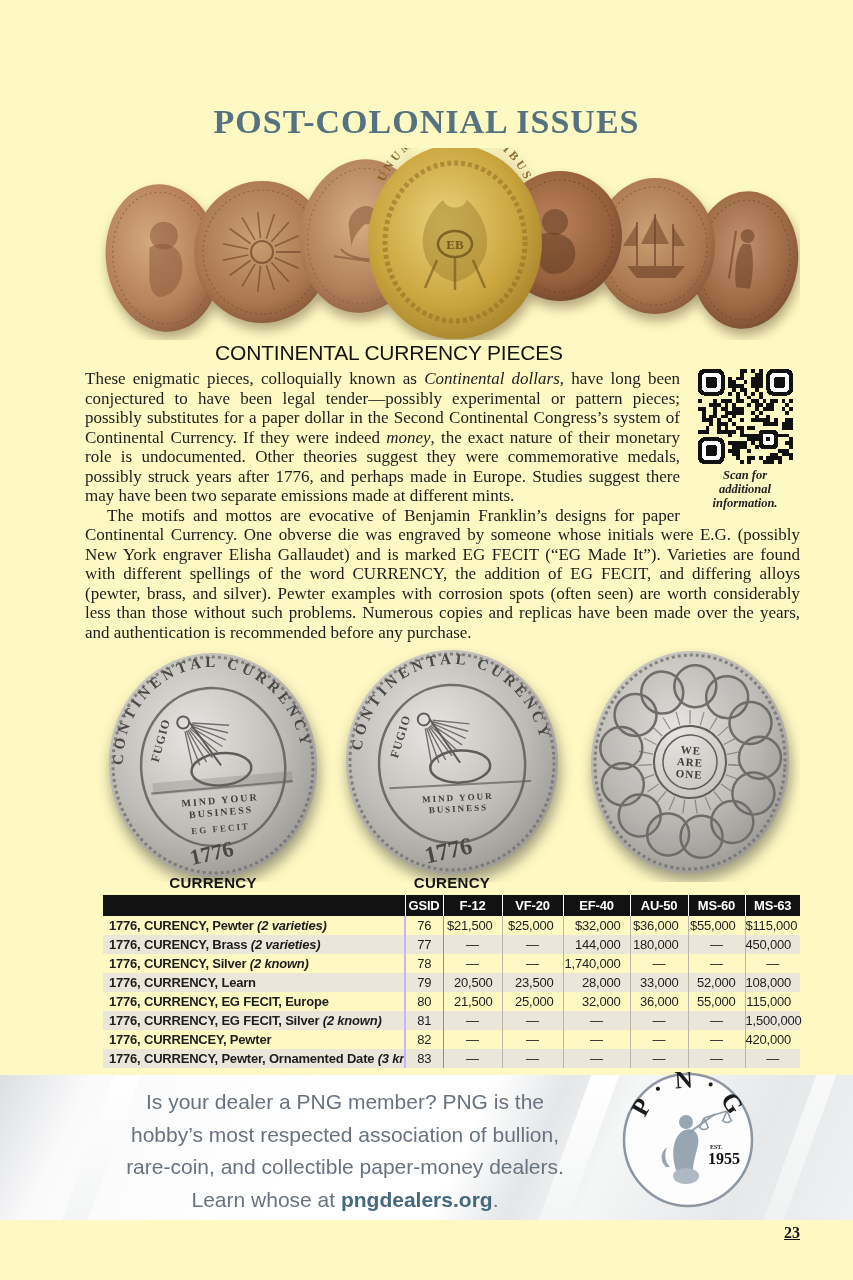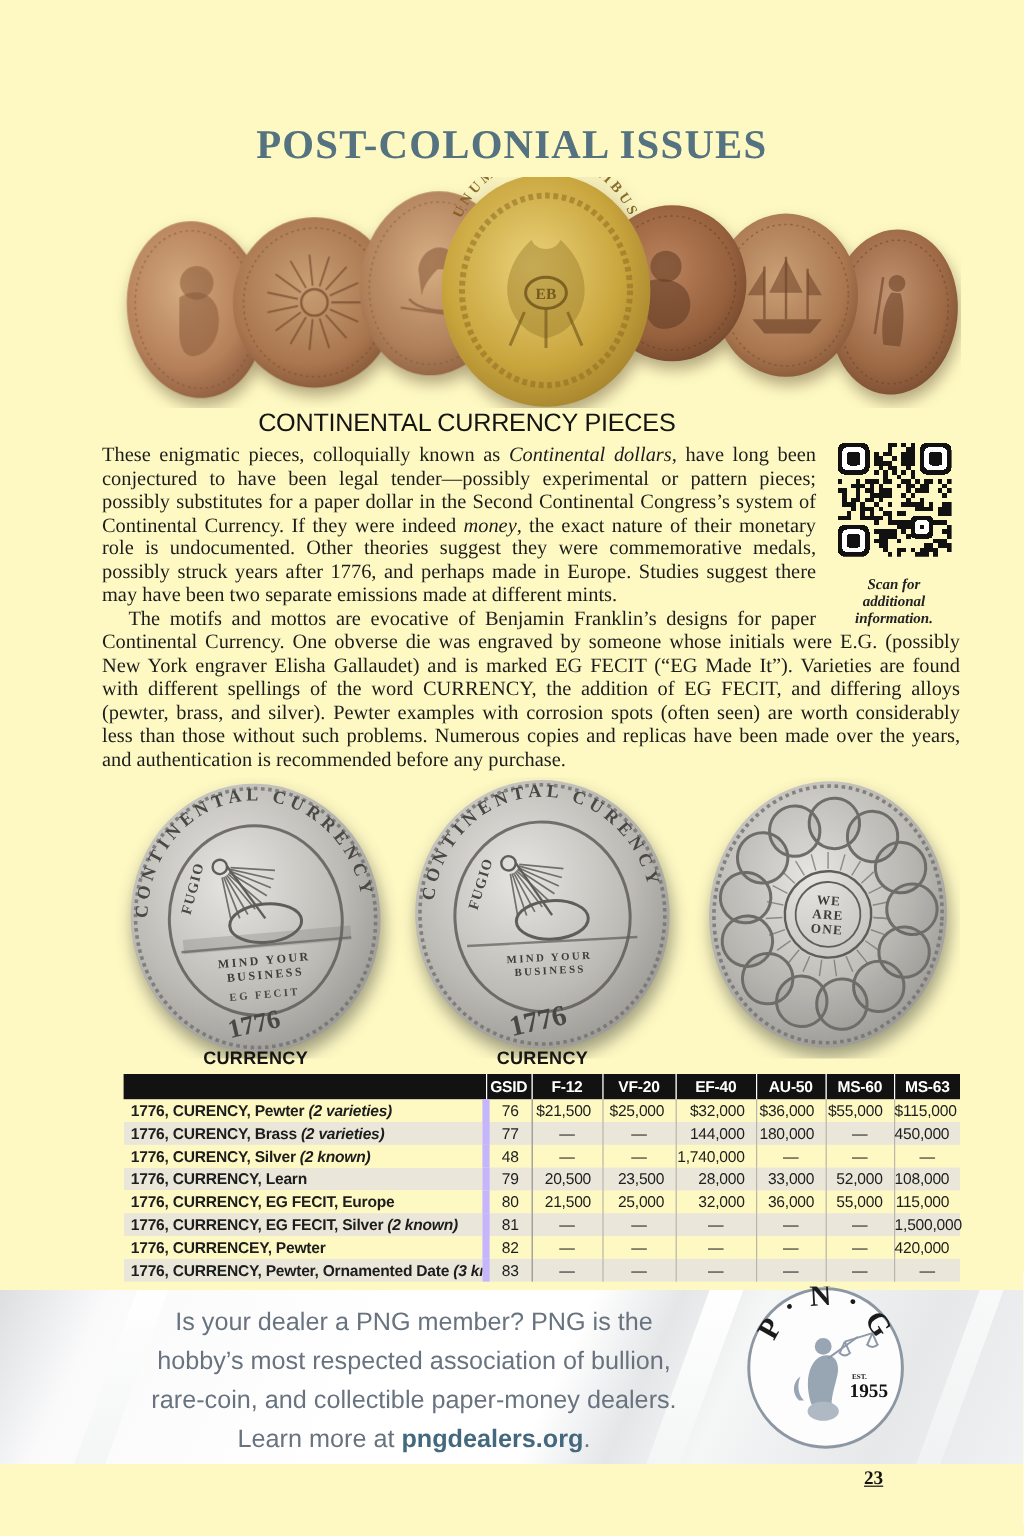--- a/index.html
+++ b/index.html
@@ -14,50 +14,50 @@
   
   .heading{top:341px;left:85px;width:608px;text-align:center;font-size:21px;font-weight:normal;
            color:#141414;font-family:"Liberation Sans",sans-serif;letter-spacing:-0.2px;}
 
   
   .bodytext{top:369px;left:85px;width:715px;font-size:17px;line-height:19.5px;text-align:justify;}
   .bodytext p{margin:0;}
   .bodytext p.indent{text-indent:22px;}
   .qr-float{float:right;width:110px;height:140px;margin-left:10px;margin-bottom:2px;text-align:center;}
   .qr-box{width:95px;height:95px;margin:0 auto;}
-  .qr-caption{font-size:12.5px;line-height:14px;font-weight:bold;font-style:italic;color:#222;margin-top:16px;}
+  .qr-caption{font-size:12.5px;line-height:14px;font-weight:bold;font-style:italic;color:#222;margin-top:4px;}
 
   
   .coin-caption{top:874px;width:160px;text-align:center;font-size:15px;font-weight:bold;
                 font-family:"Liberation Sans",sans-serif;letter-spacing:0.3px;color:#151515;}
 
   
   .price-table{top:895px;left:103px;width:697px;border-collapse:collapse;table-layout:fixed;
                font-family:"Liberation Sans",sans-serif;}
   .price-table th{height:21px;background:#121212;color:#ffffff;font-size:13px;font-weight:bold;
                   padding:0;border-left:1.5px solid #ffffff;letter-spacing:-0.2px;}
   .price-table th:first-child{border-left:none;}
   .price-table td{height:19px;font-size:13px;padding:0;line-height:19px;color:#1d1d1d;letter-spacing:-0.2px;}
   .price-table tr.alt td{background:#eae6da;}
   .price-table td.desc{font-weight:bold;padding-left:6px;text-align:left;white-space:nowrap;overflow:hidden;}
   .price-table td.desc i{font-weight:bold;}
-  .price-table td.gsid{text-align:center;border-left:6px solid #c4b5fd;border-right:1px solid #8f8f8f;}
+  .price-table td.gsid{text-align:center;border-left:2px solid #c4b5fd;border-right:1px solid #8f8f8f;}
   .price-table td.val{text-align:right;padding-right:9px;}
   .price-table td.val.vline{border-left:1px solid #b9b5ab;}
   .price-table td.val.dash{text-align:center;padding-right:0;}
 
   
   .ad-band{top:1075px;left:0;width:853px;height:145px;
            background:linear-gradient(115deg,#dcdee0 0%,#fafafb 10%,#ffffff 36%,#ffffff 54%,
                        #e4e6e8 62%,#f5f6f6 70%,#e6e8ea 86%,#f0f1f2 100%);}
   .ad-slash{position:absolute;background:linear-gradient(180deg,#ffffff,#f4f5f5);transform:skewX(-20deg);}
   .ad-text{top:1086px;left:85px;width:520px;text-align:center;
            font-family:"Liberation Sans",sans-serif;font-size:21px;line-height:32.5px;color:#68737f;}
   .ad-link{font-weight:bold;color:#44697e;}
-  .page-num{top:1224px;left:720px;width:80px;text-align:left;font-size:16px;font-weight:bold;color:#111;text-decoration:underline;}
+  .page-num{top:1224px;left:720px;width:80px;text-align:right;font-size:16px;font-weight:bold;color:#111;text-decoration:underline;}
 
   svg text{font-family:"Liberation Serif",serif;}
 </style>
 </head>
 <body>
 
 <div class="page">
 
   <div class="abs title">POST-COLONIAL ISSUES</div>
 
@@ -561,21 +561,21 @@
           <td class="gsid">77</td>
           <td class="val dash">—</td>
           <td class="val vline dash">—</td>
           <td class="val vline">144,000</td>
           <td class="val vline">180,000</td>
           <td class="val vline dash">—</td>
           <td class="val vline">450,000</td>
         </tr>
         <tr>
           <td class="desc">1776, CURENCY, Silver <i>(2 known)</i></td>
-          <td class="gsid">48</td>
+          <td class="gsid">78</td>
           <td class="val dash">—</td>
           <td class="val vline dash">—</td>
           <td class="val vline">1,740,000</td>
           <td class="val vline dash">—</td>
           <td class="val vline dash">—</td>
           <td class="val vline dash">—</td>
         </tr>
         <tr class="alt">
           <td class="desc">1776, CURRENCY, Learn</td>
           <td class="gsid">79</td>
@@ -631,21 +631,21 @@
 
   <div class="abs ad-band">
     <div class="ad-slash" style="left:88px;top:0;width:26px;height:145px;"></div>
     <div class="ad-slash" style="left:565px;top:0;width:28px;height:145px;"></div>
     <div class="ad-slash" style="left:790px;top:0;width:20px;height:145px;opacity:0.7;"></div>
   </div>
   <div class="abs ad-text">
     <div>Is your dealer a PNG member? PNG is the</div>
     <div>hobby’s most respected association of bullion,</div>
     <div>rare-coin, and collectible paper-money dealers.</div>
-    <div><span>Learn more at </span><span class="ad-link">pngdealers.org</span><span>.</span></div>
+    <div><span>Learn whose at </span><span class="ad-link">pngdealers.org</span><span>.</span></div>
   </div>
 
   <svg class="abs" style="left:620px;top:1072px;" width="136" height="136" viewBox="0 0 136 136">
     <ellipse cx="68" cy="68" rx="64" ry="66" fill="#fdfdfe" stroke="#8d97a1" stroke-width="2.5"></ellipse>
     <path id="logoArc" d="M 25,74 A 45,45 0 1 1 111,74" fill="none"></path>
     <text font-size="25" font-weight="bold" fill="#1b1b1b" letter-spacing="2">
       <textPath href="#logoArc" startOffset="50%" text-anchor="middle">P · N · G</textPath>
     </text>
     <g fill="#93a2b0" stroke="none" opacity="0.95">
       <circle cx="66" cy="50" r="7"></circle>

